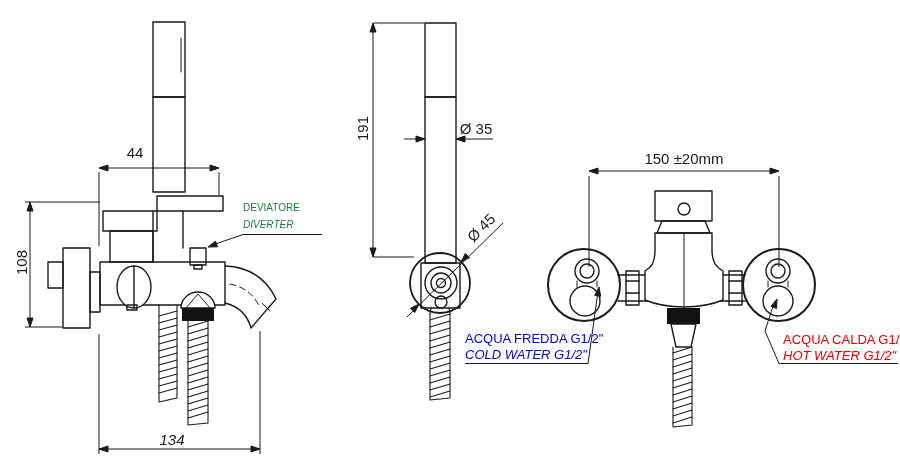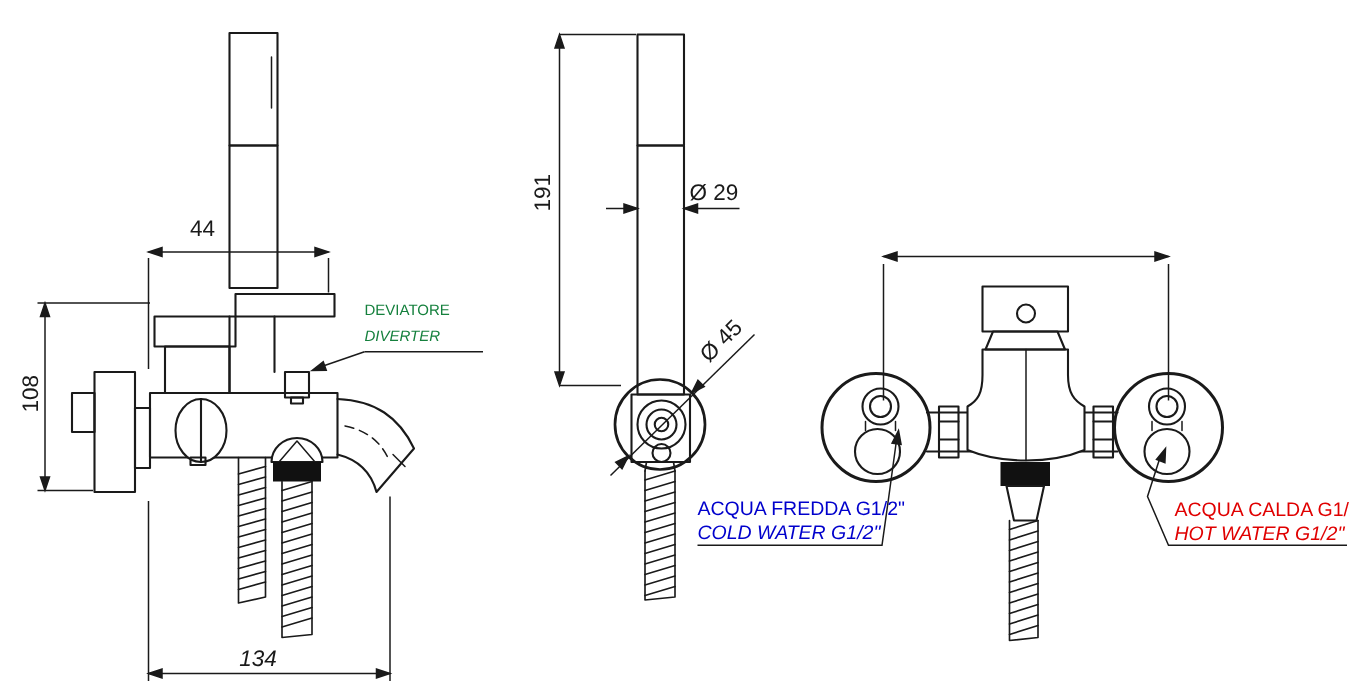--- a/index.html
+++ b/index.html
@@ -202,24 +202,25 @@
 </svg>
 
   <div class="dim" style="left:115px;top:144px;width:40px;">44</div>
 
   <div class="dim rot90" style="left:0px;top:254px;width:42px;">108</div>
 
   <div class="dim" style="left:147px;top:431px;width:50px;font-style:italic;">134</div>
 
   <div class="dim rot90" style="left:341px;top:120px;width:42px;">191</div>
 
-  <div class="dim" style="left:455px;top:120px;width:42px;">Ø 29</div>
+  <div class="dim" style="left:455px;top:120px;width:42px;">Ø 35</div>
 
   <div class="dim rot45" style="left:456px;top:219px;width:50px;">Ø 45</div>
 
+  <div class="dim" style="left:614px;top:150px;width:140px;">150 ±20mm</div>
 
   <div class="callout" style="left:243px;top:199px;">
     <span class="it">DEVIATORE</span>
     <span class="en">DIVERTER</span>
   </div>
 
   <div class="wlabel cold" style="left:465px;top:331px;">
     <span class="it">ACQUA FREDDA G1/2"</span>
     <span class="en">COLD WATER G1/2"</span>
   </div>

